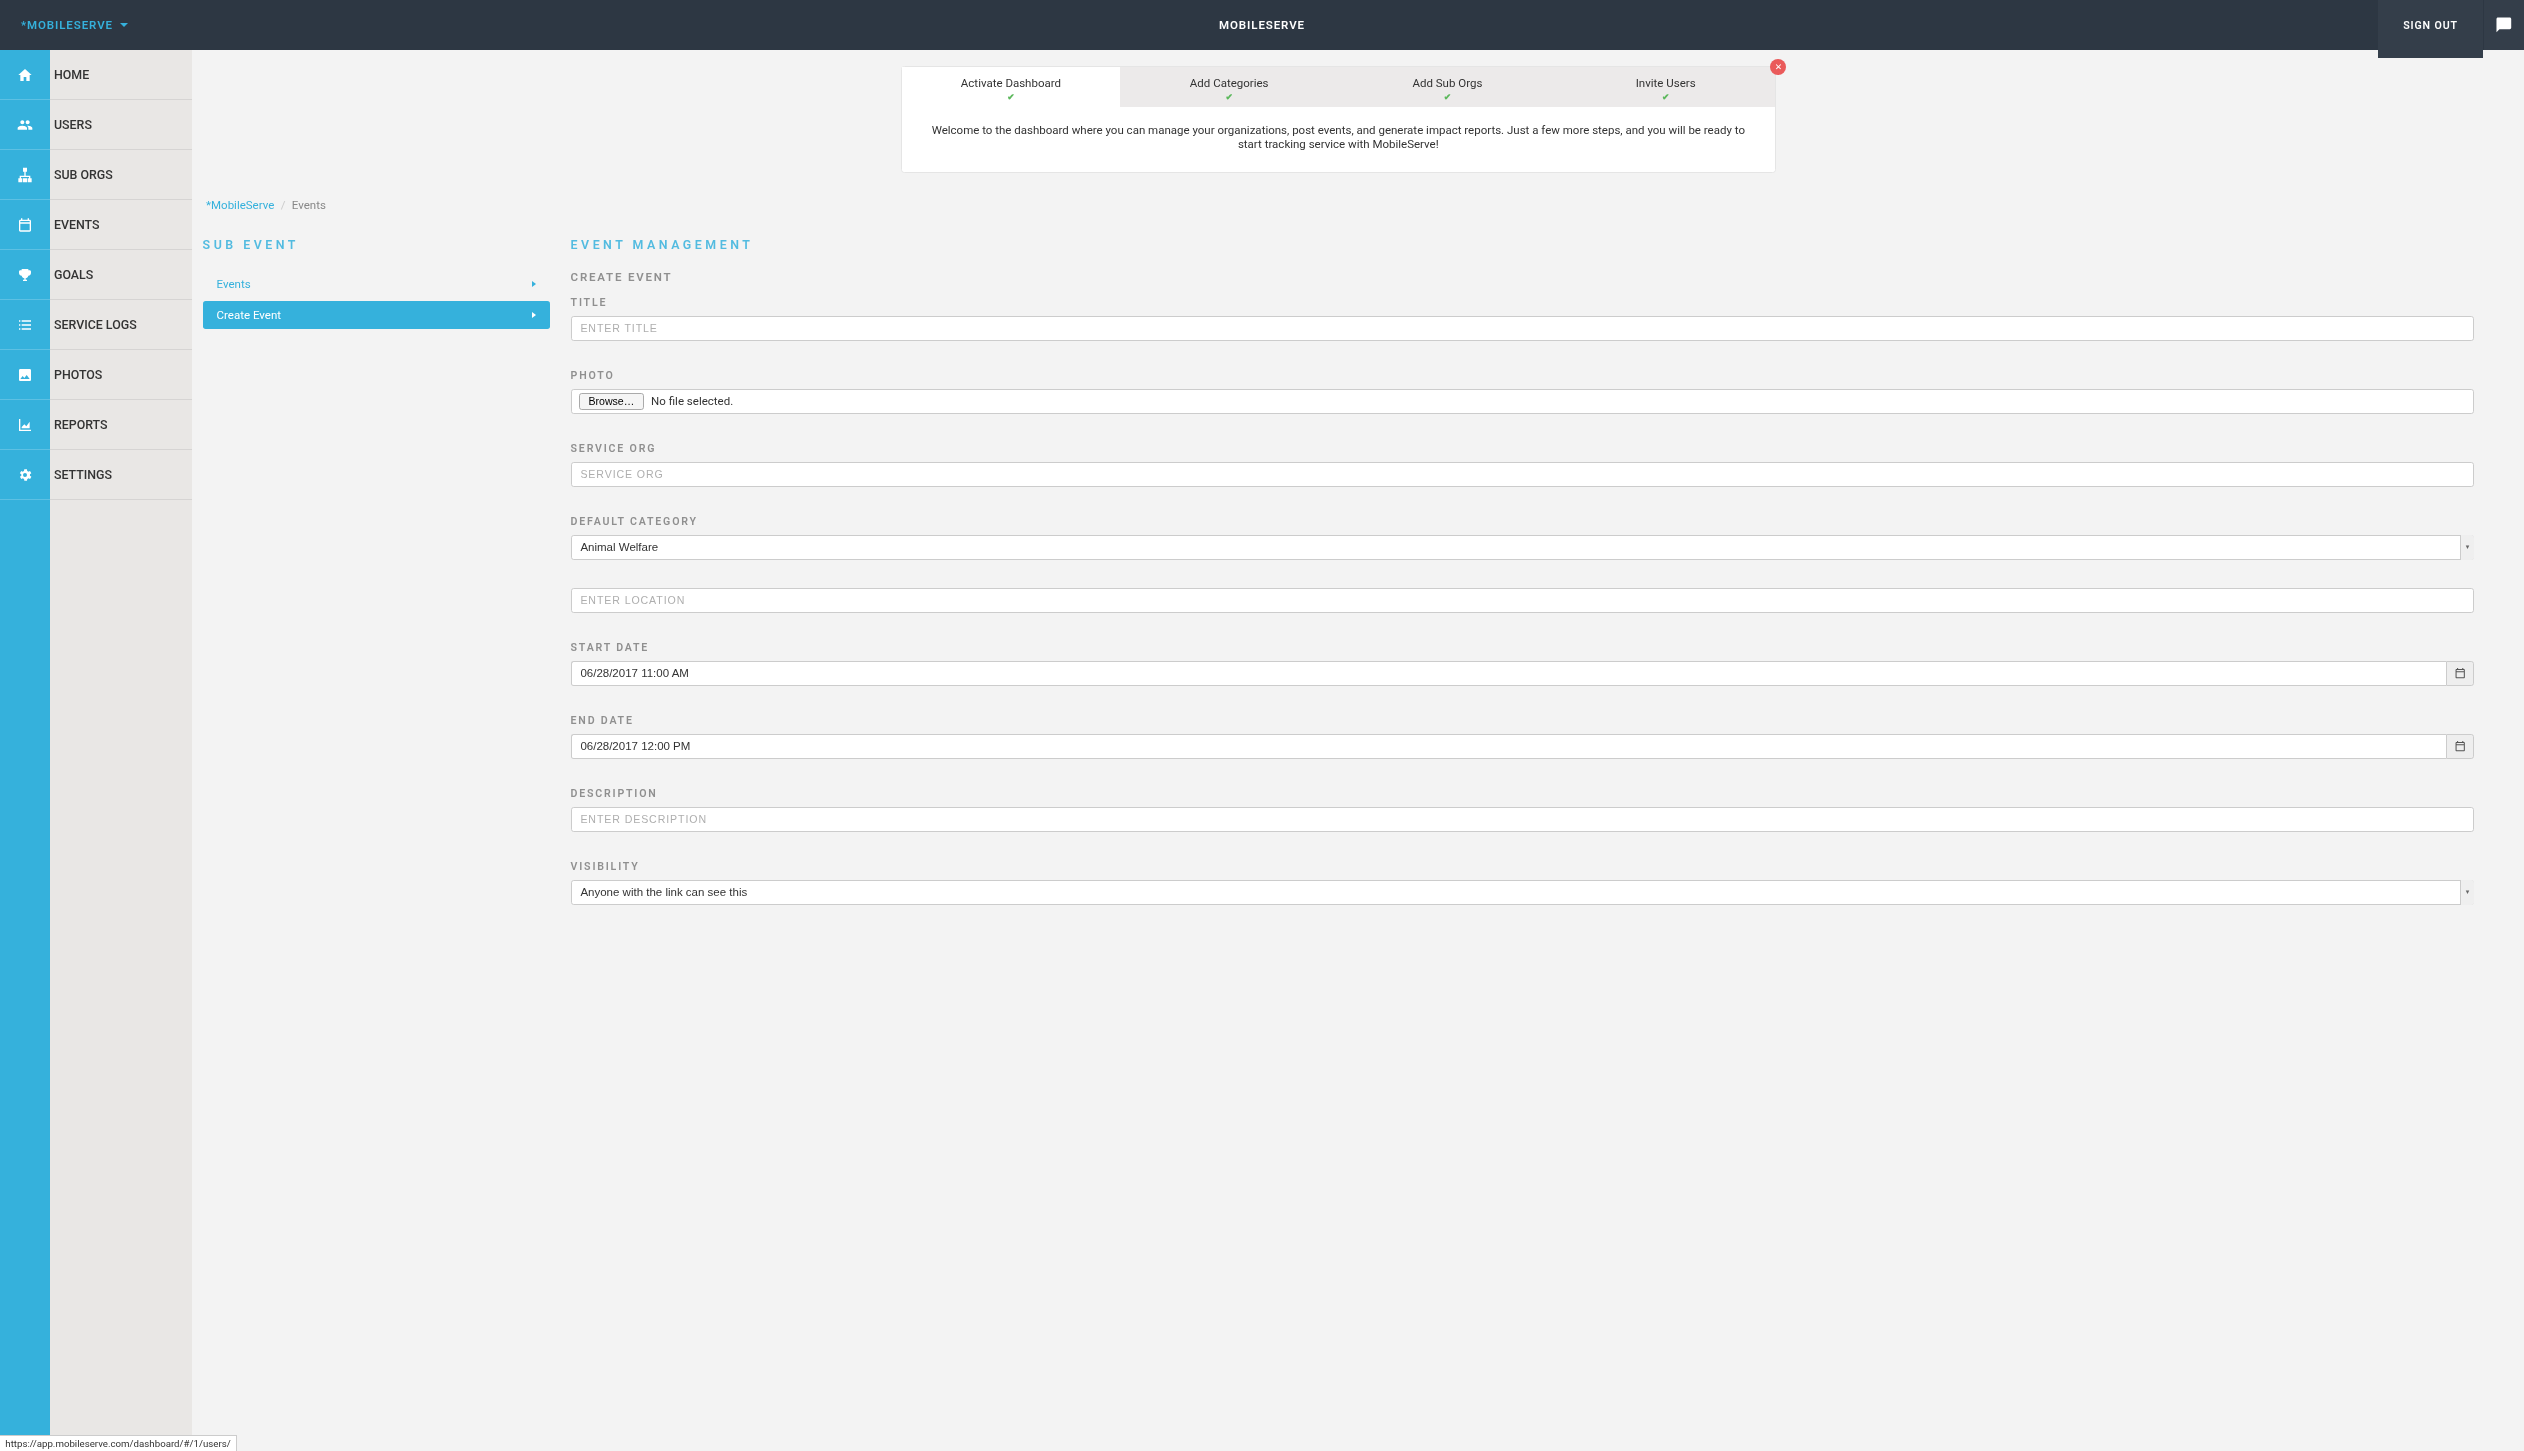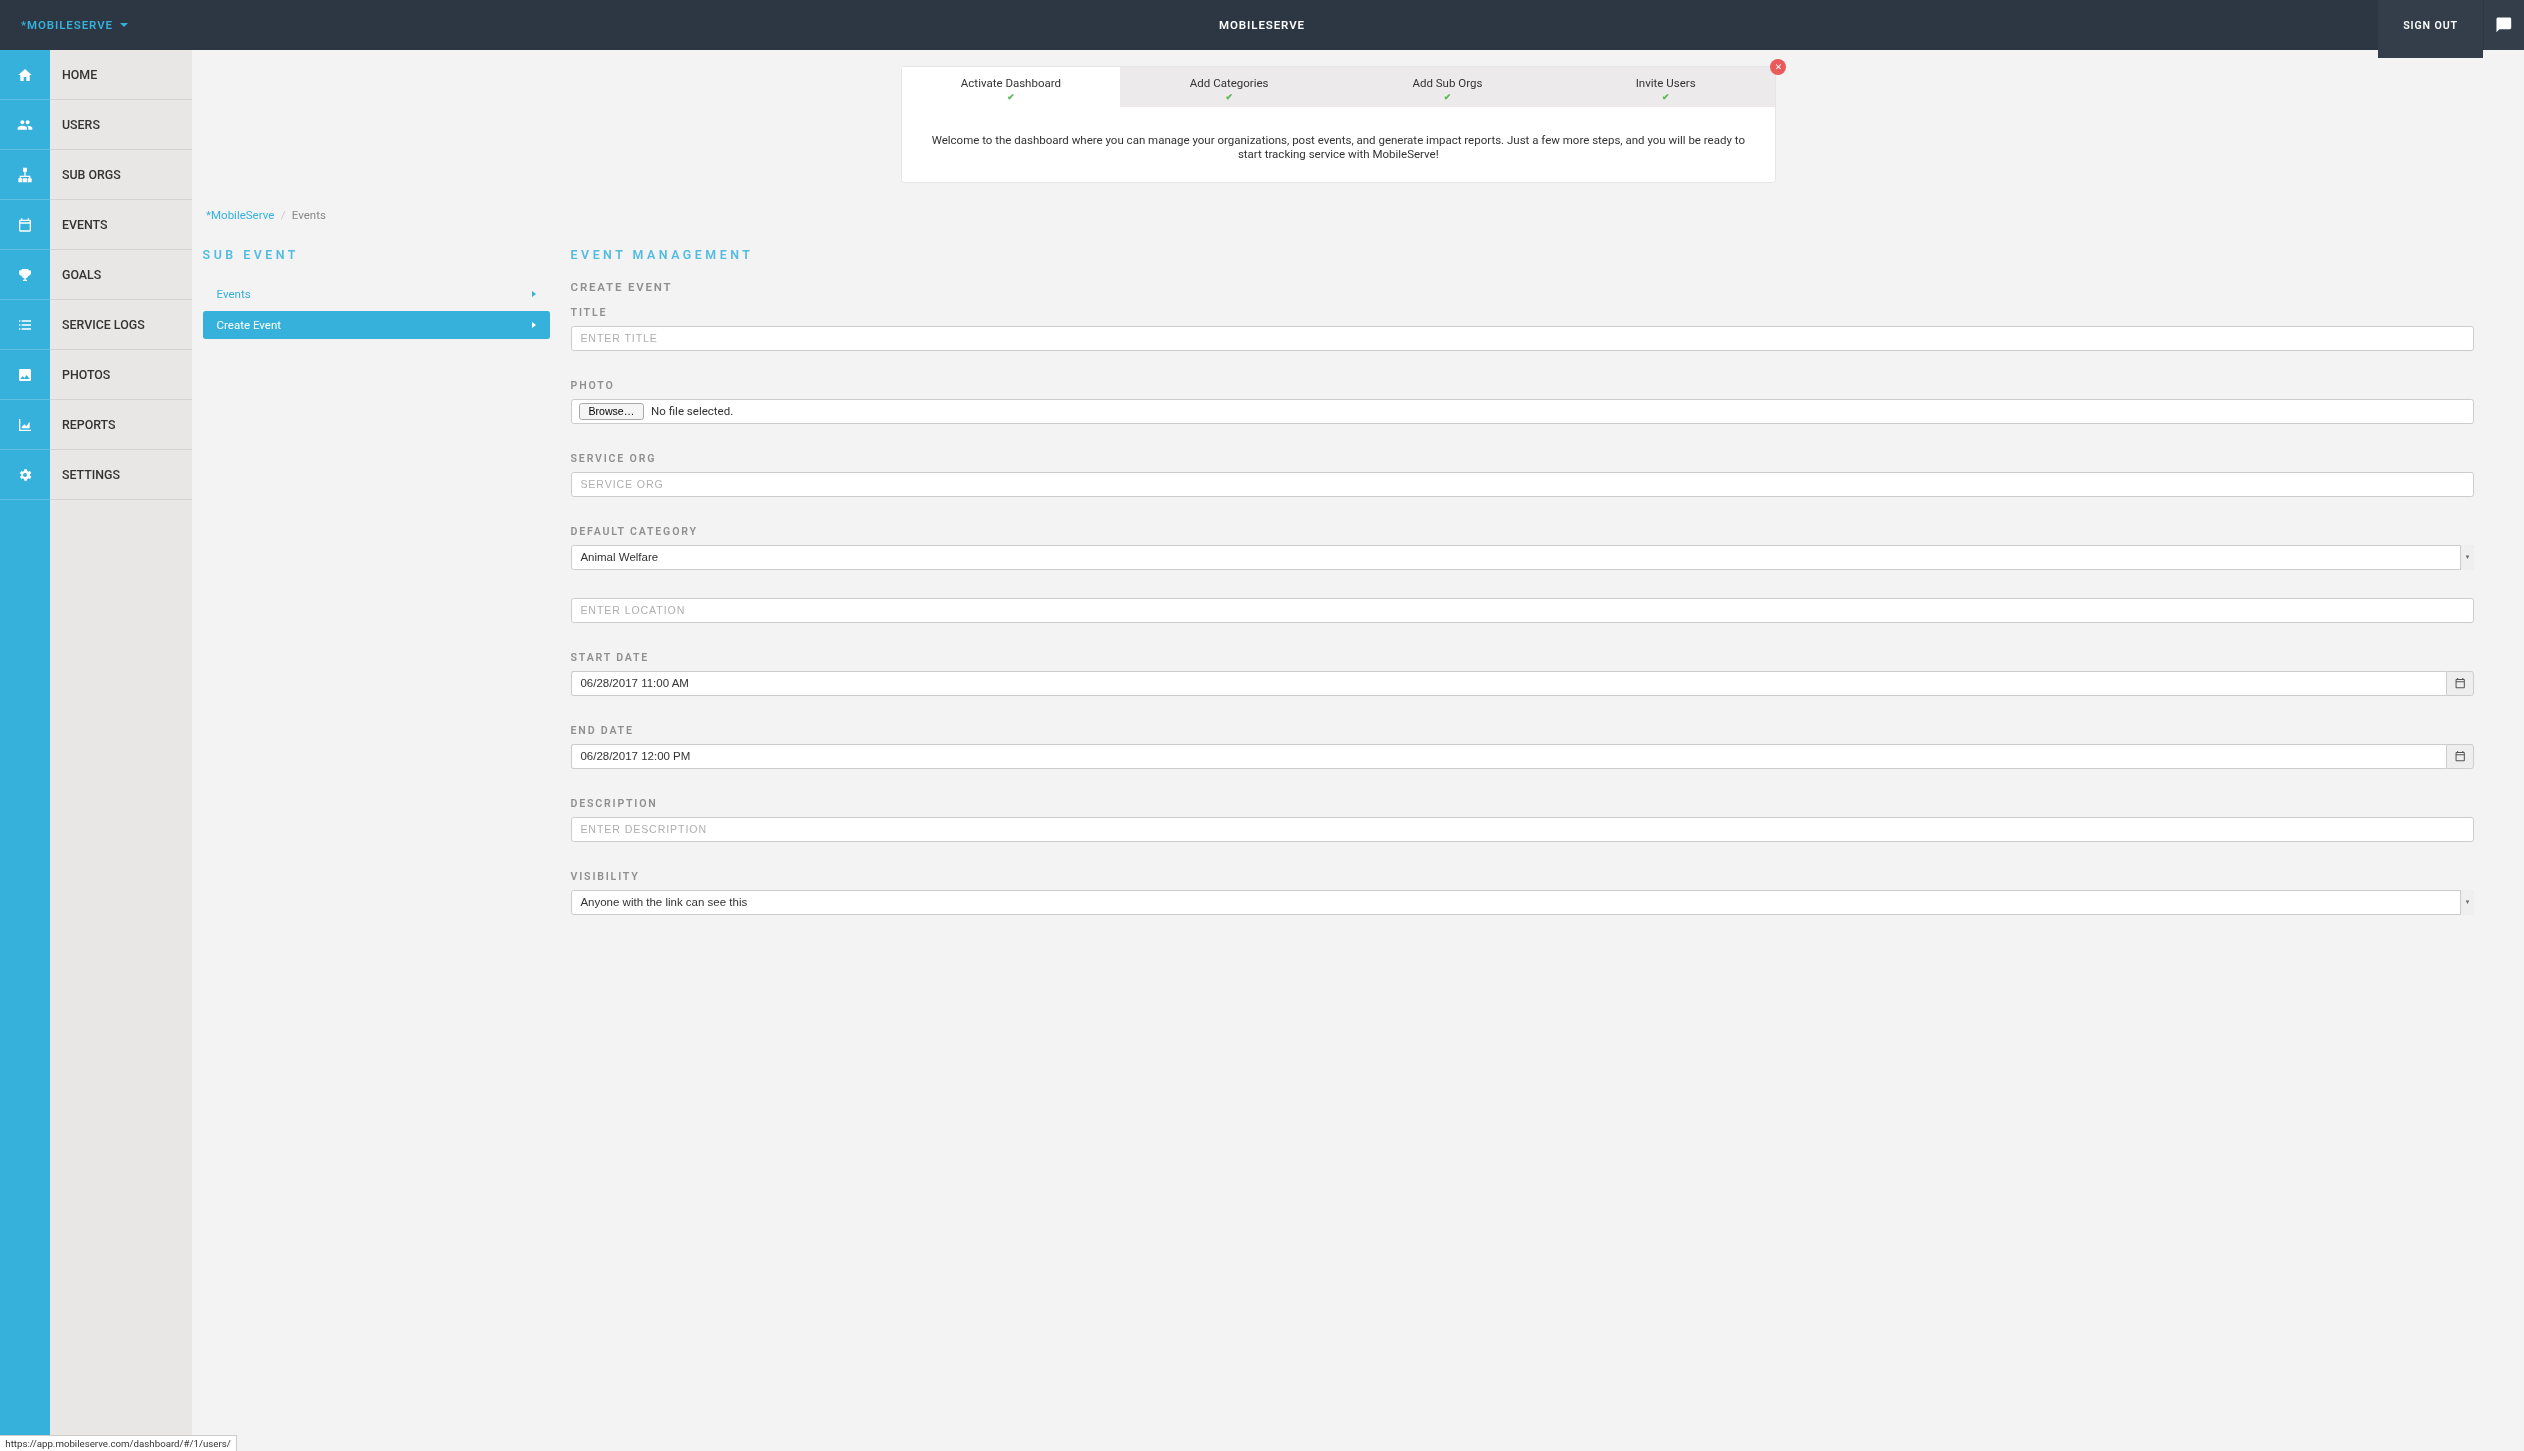--- a/index.html
+++ b/index.html
@@ -90,21 +90,21 @@
   .sidebar {
     width: 142px;
     background: #e9e7e5;
     display: flex;
     flex-direction: column;
   }
   .sidebar .item {
     height: 50px;
     display: flex;
     align-items: center;
-    padding: 0 12px;
+    padding: 0 4px;
     border-bottom: 0.9px solid rgba(0,0,0,0.08);
     font-size: 12.4px;
     font-weight: 500;
     color: #333;
     cursor: pointer;
   }
 
   .content {
     flex: 1;
     padding: 16px 50px 17.7px 10.6px;
@@ -131,21 +131,21 @@
     text-align: center;
     padding: 8.8px 0 5.3px;
     font-size: 11.5px;
     color: #333;
     cursor: pointer;
   }
   .setup-tab.active { background: #fff; }
   .setup-tab .check { color: #5cb85c; font-weight: bold; margin-top: 1.8px; display: block; font-size: 8.8px; }
   .setup-body {
     background: #fff;
-    padding: 26px 28px 21px;
+    padding: 16px 28px 21px;
     font-size: 11.5px;
     text-align: center;
     border-radius: 0 0 3.5px 3.5px;
   }
   .close-pill {
     position: absolute;
     right: -10.6px; top: -7px;
     width: 16px; height: 16px;
     background: #ea5a5a;
     border-radius: 50%;

